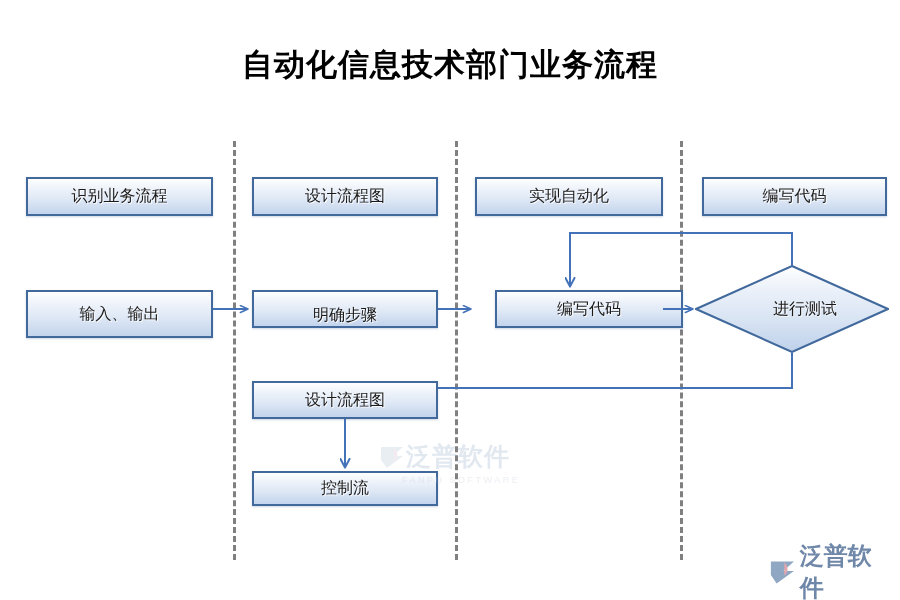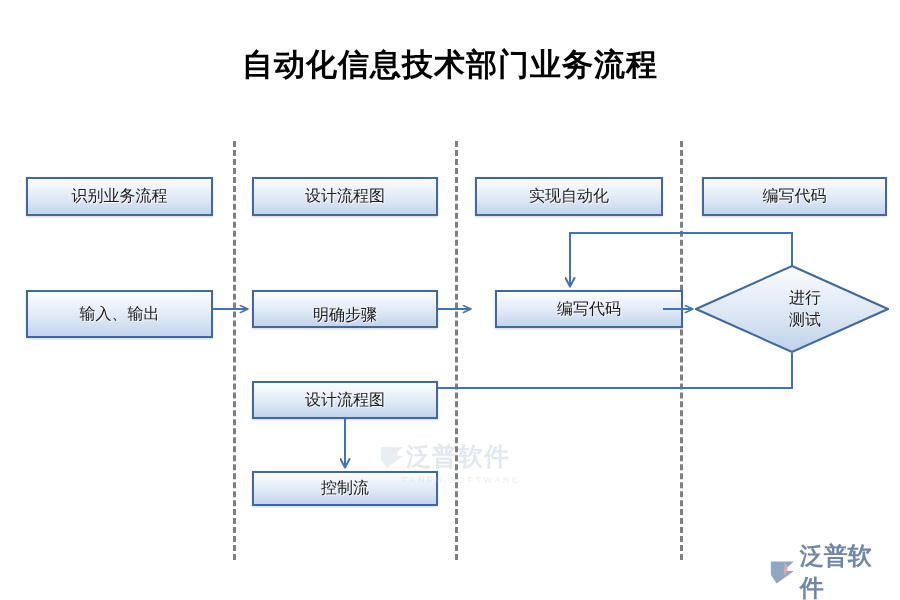--- a/index.html
+++ b/index.html
@@ -65,21 +65,21 @@
     left: 0;
     top: 0;
   }
   .node-diamond .diamond-label {
     position: absolute;
     left: 0;
     top: 0;
     width: 100%;
     height: 100%;
     display: flex;
-    flex-direction: column;
+    flex-direction: row;
     align-items: center;
     justify-content: center;
     font-family: "Liberation Serif", "DejaVu Serif", serif;
     font-size: 16px;
     line-height: 1.35;
     color: #1a1a1a;
     text-shadow: 1px 1px 0 rgba(255,255,255,0.7);
     white-space: pre;
     padding-left: 26px;
     box-sizing: border-box;

